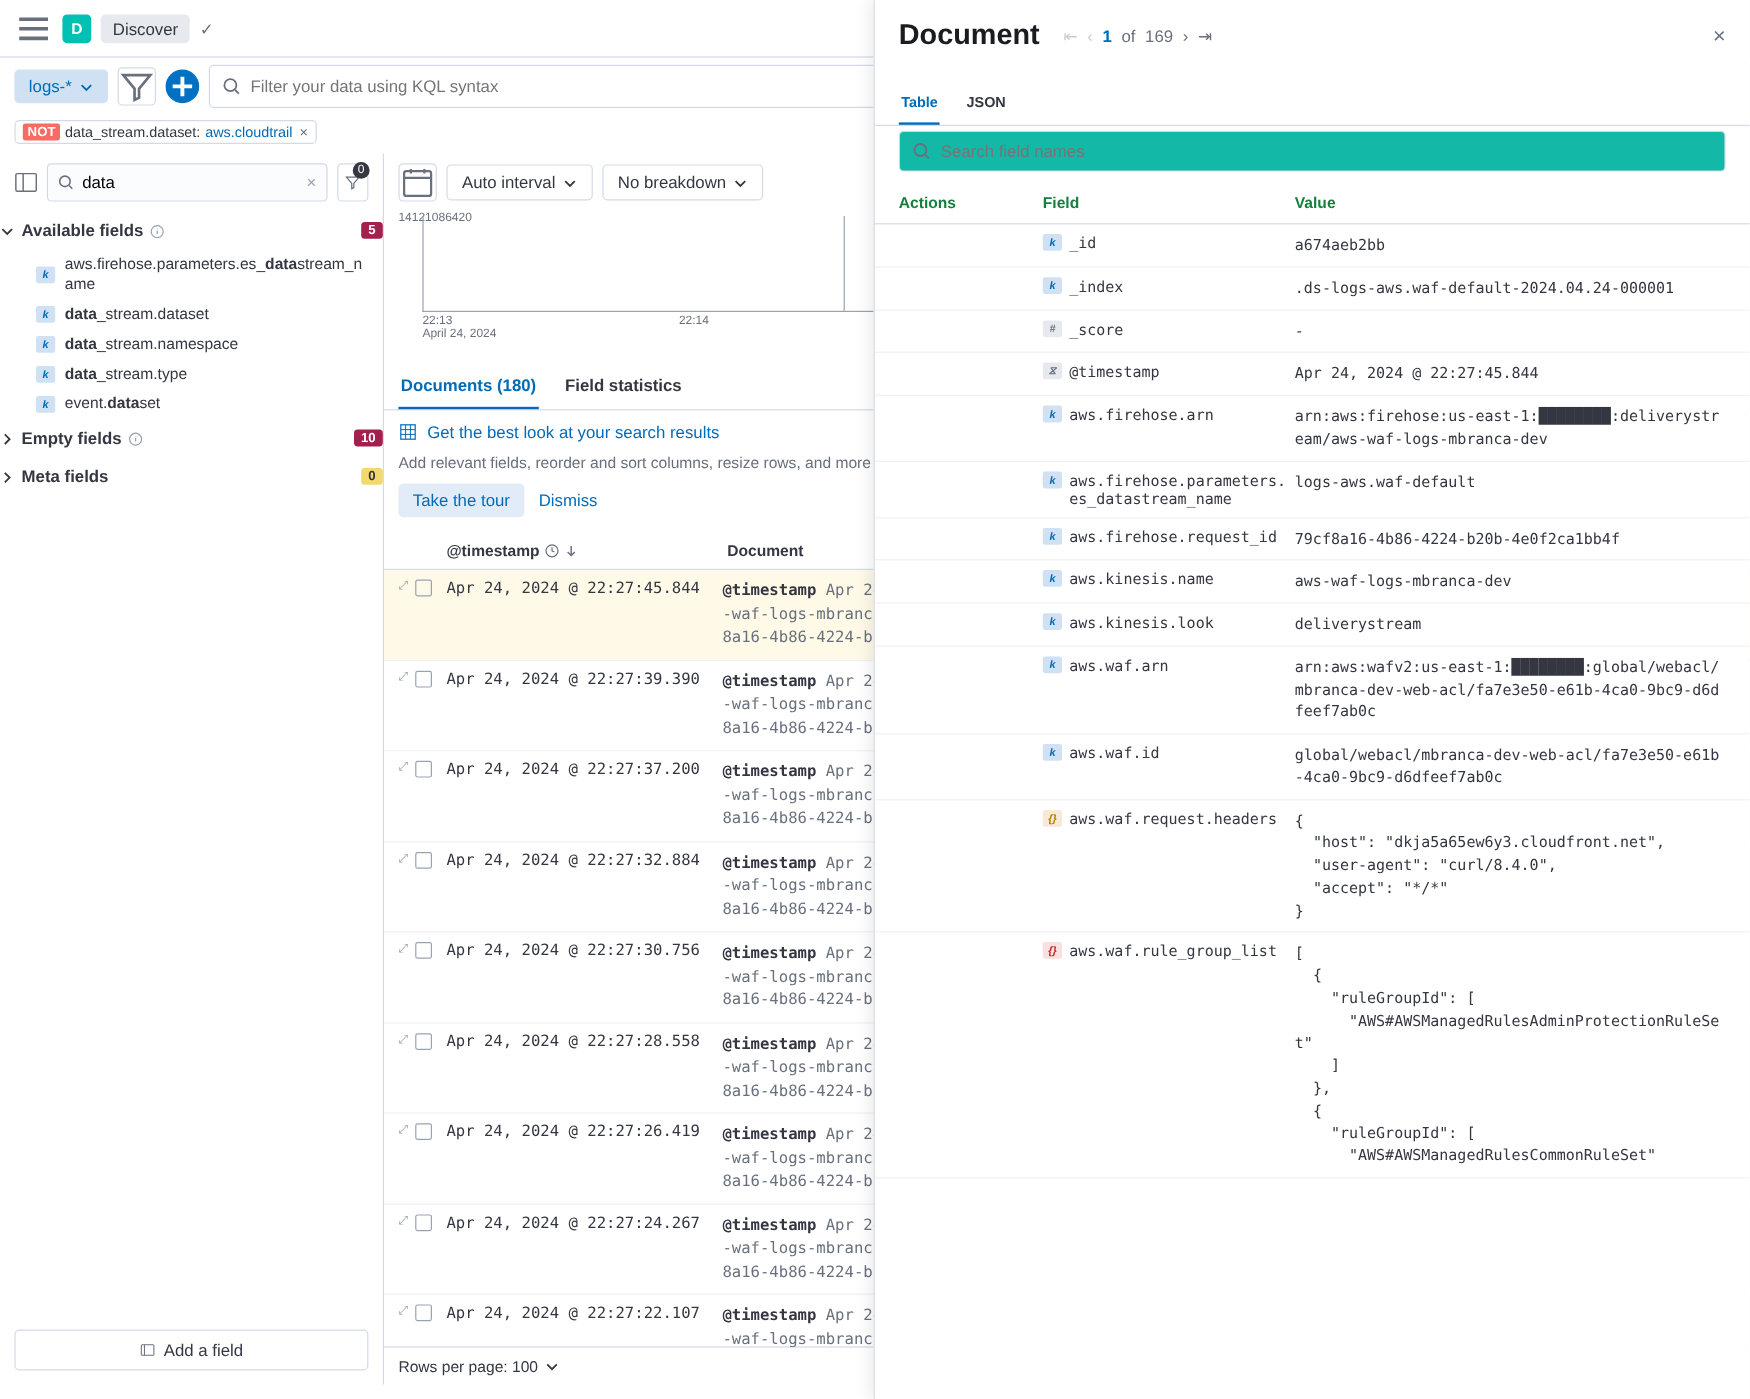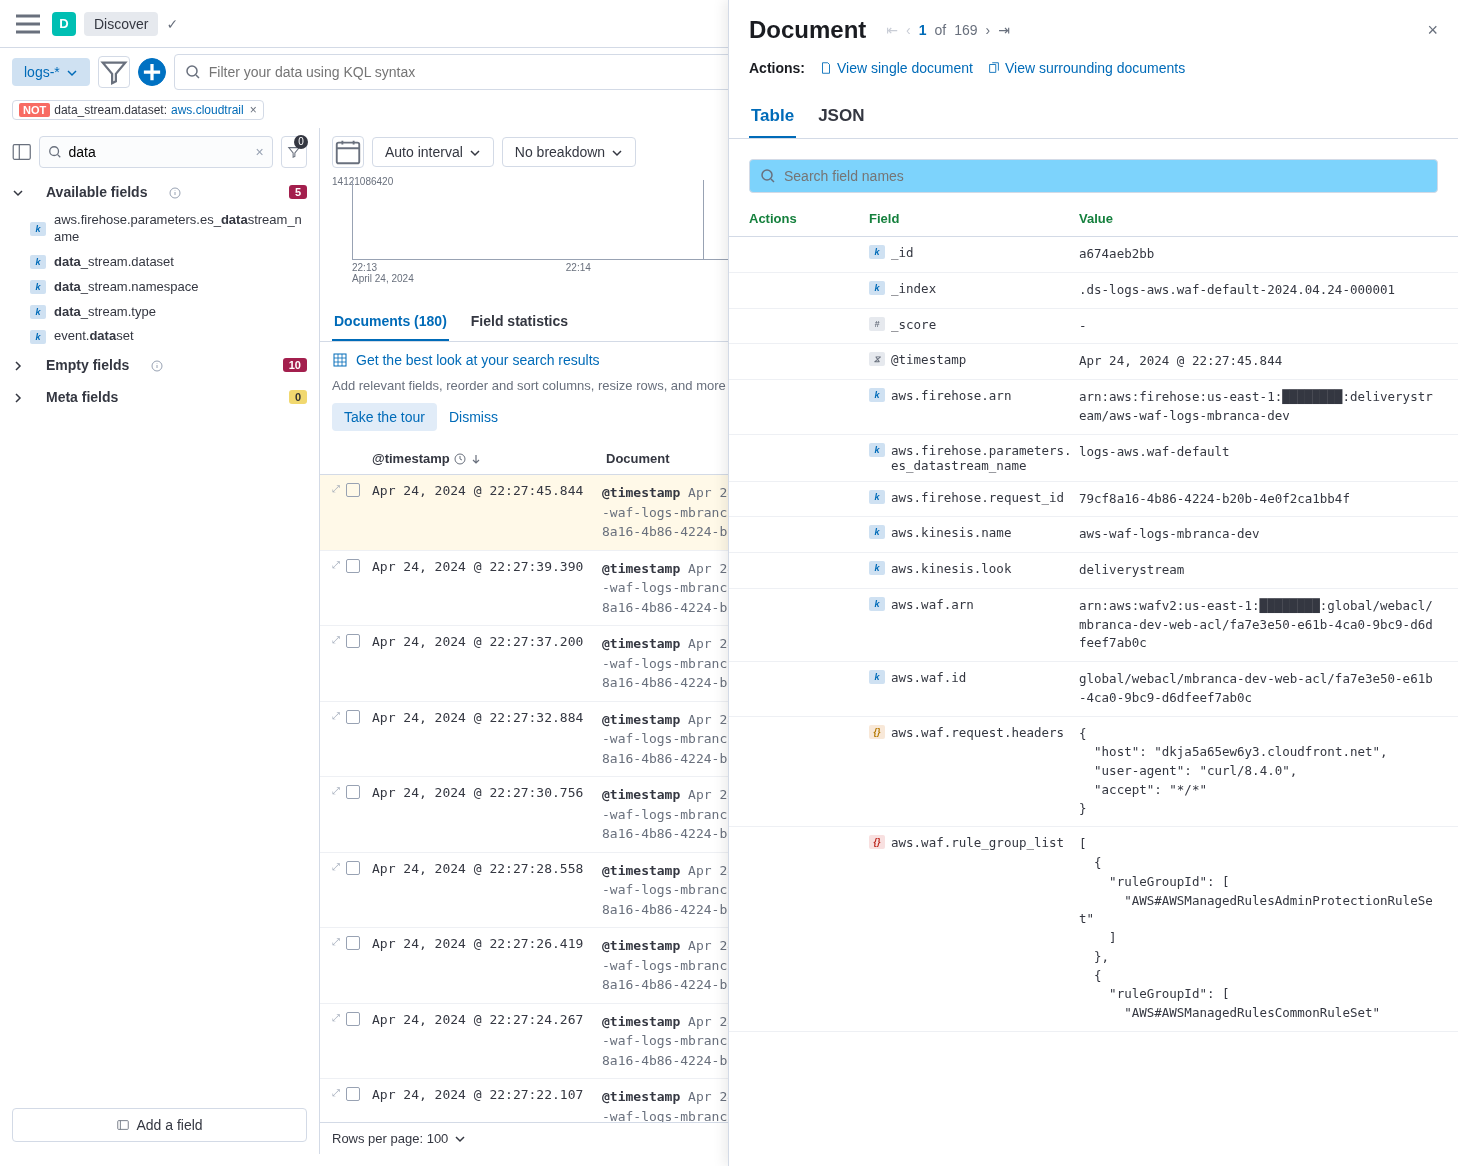--- a/index.html
+++ b/index.html
@@ -25,21 +25,21 @@
 .filter-chip .val { color: #006bb8; }
 .filter-chip .x { color: #69707d; cursor: pointer; margin-left: 2px; }
 .main { display: flex; height: calc(100vh - 140px); }
 .sidebar { width: 320px; border-right: 1px solid #d3dae6; display: flex; flex-direction: column; }
 .sidebar-search-row { padding: 8px 12px; display: flex; align-items: center; gap: 8px; }
 .field-search { flex: 1; display: flex; align-items: center; border: 1px solid #d3dae6; border-radius: 4px; padding: 4px 8px; height: 32px; gap: 6px; background: #fbfcfd; }
 .field-search input { border: none; outline: none; flex: 1; font-size: 14px; background: transparent; }
 .field-search .clear { color: #98a2b3; cursor: pointer; }
 .filter-icon-btn { width: 32px; height: 32px; display: flex; align-items: center; justify-content: center; border: 1px solid #d3dae6; border-radius: 4px; cursor: pointer; background: #fff; color: #69707d; position: relative; }
 .filter-count { position: absolute; top: -2px; right: -2px; background: #343741; color: #fff; font-size: 10px; border-radius: 8px; padding: 0 4px; line-height: 14px; min-width: 14px; text-align: center; }
-.section-header { display: flex; align-items: center; padding: 8px 12px; cursor: pointer; font-size: 14px; font-weight: 600; gap: 22px; }
+.section-header { display: flex; align-items: center; padding: 8px 0; cursor: pointer; font-size: 14px; font-weight: 600; gap: 6px; }
 .section-header .badge { margin-left: auto; background: #a31f4d; color: #fff; font-size: 11px; padding: 1px 6px; border-radius: 3px; font-weight: 600; }
 .section-header .badge.gray { background: #f1d86f; color: #333; }
 .section-header .badge.pink { background: #a31f4d; }
 .field-item { display: flex; align-items: center; padding: 4px 12px 4px 30px; gap: 8px; font-size: 13px; cursor: pointer; }
 .field-icon { width: 16px; height: 14px; background: #cfe1f2; color: #006bb8; border-radius: 2px; display: flex; align-items: center; justify-content: center; font-size: 9px; font-weight: 700; font-style: italic; flex-shrink: 0; }
 .field-name { color: #343741; word-break: break-all; line-height: 1.3; }
 .field-name b { font-weight: 700; }
 .add-field-btn { margin: auto 12px 12px 12px; padding: 8px; border: 1px solid #d3dae6; border-radius: 4px; display: flex; align-items: center; justify-content: center; gap: 6px; cursor: pointer; font-size: 14px; color: #343741; }
 .content { flex: 1; display: flex; flex-direction: column; min-width: 0; position: relative; }
 .chart-controls { display: flex; align-items: center; gap: 8px; padding: 8px 12px; }
@@ -76,23 +76,23 @@
 .flyout-title { font-size: 24px; font-weight: 700; color: #1a1c21; }
 .pager { display: flex; align-items: center; gap: 8px; font-size: 14px; color: #69707d; margin-left: 8px; }
 .pager .cur { color: #006bb8; font-weight: 600; }
 .pager .nav-i { cursor: pointer; color: #69707d; }
 .pager .nav-i.disabled { color: #c9cdd6; cursor: default; }
 .flyout-close { margin-left: auto; cursor: pointer; color: #69707d; font-size: 18px; }
 .flyout-actions { padding: 0 20px 12px 20px; display: flex; align-items: center; gap: 14px; font-size: 14px; }
 .flyout-actions b { font-weight: 700; color: #1a1c21; }
 .flyout-link { color: #006bb8; cursor: pointer; display: flex; align-items: center; gap: 4px; }
 .flyout-tabs { display: flex; padding: 0 20px; border-bottom: 1px solid #d3dae6; gap: 20px; margin-top: 8px; }
-.flyout-tab { padding: 10px 2px; font-size: 17px; font-weight: 600; cursor: pointer; border-bottom: 2px solid transparent; color: #343741; }
+.flyout-tab { padding: 10px 2px; font-size: 12px; font-weight: 600; cursor: pointer; border-bottom: 2px solid transparent; color: #343741; }
 .flyout-tab.active { color: #006bb8; border-bottom-color: #006bb8; }
-.doc-search { margin: 20px 20px 0 20px; display: flex; align-items: center; border: 1px solid #d3dae6; border-radius: 4px; padding: 8px 10px; gap: 8px; background: #7dd3fc; }
+.doc-search { margin: 4px 20px 0 20px; display: flex; align-items: center; border: 1px solid #d3dae6; border-radius: 4px; padding: 8px 10px; gap: 8px; background: #14b8a6; }
 .doc-search input { border: none; outline: none; flex: 1; font-size: 14px; background: transparent; }
 .doc-table-header { display: flex; padding: 10px 20px; font-size: 13px; font-weight: 700; color: #15803d; border-bottom: 1px solid #d3dae6; margin-top: 8px; }
 .doc-table-header .a-col { width: 120px; }
 .doc-table-header .f-col { width: 210px; }
 .doc-rows { flex: 1; overflow-y: auto; }
 .doc-row { display: flex; padding: 8px 20px; border-bottom: 1px solid #eef0f4; font-size: 12.5px; }
 .doc-row .a-col { width: 120px; }
 .doc-row .f-col { width: 210px; display: flex; align-items: flex-start; gap: 6px; }
 .doc-row .v-col { flex: 1; font-family: Menlo, Consolas, monospace; color: #343741; word-break: break-all; white-space: pre-wrap; line-height: 1.5; }
 .type-badge { width: 16px; height: 14px; border-radius: 2px; display: flex; align-items: center; justify-content: center; font-size: 9px; font-weight: 700; flex-shrink: 0; font-style: italic; }
@@ -431,35 +431,20 @@
       <span class="nav-i disabled">‹</span>
       <span class="cur">1</span>
       <span>of</span>
       <span>169</span>
       <span class="nav-i">›</span>
       <span class="nav-i">⇥</span>
     </div>
     <div class="flyout-close">×</div>
   </div>
 
-  <div class="flyout-actions">
-    <b>Actions:</b>
-    <div class="flyout-link">
-      <span style="width:14px;height:14px"><svg viewBox="0 0 16 16">
-            <path d="M4 2h6l2 2v10H4V2z" fill="none" stroke="currentColor"></path>
-          </svg></span>
-      <span>View single document</span>
-    </div>
-    <div class="flyout-link">
-      <span style="width:14px;height:14px"><svg viewBox="0 0 16 16">
-            <path d="M3 4h7v9H3zM6 2h7v9" fill="none" stroke="currentColor"></path>
-          </svg></span>
-      <span>View surrounding documents</span>
-    </div>
-  </div>
 
   <div class="flyout-tabs">
     <div class="flyout-tab active">Table</div>
     <div class="flyout-tab">JSON</div>
   </div>
 
   <div class="doc-search">
     <span style="width:16px;height:16px;color:#69707d"><svg viewBox="0 0 16 16">
           <circle cx="7" cy="7" r="5" fill="none" stroke="currentColor" stroke-width="1.5"></circle>
           <path d="M11 11l3 3" stroke="currentColor" stroke-width="1.5"></path>

